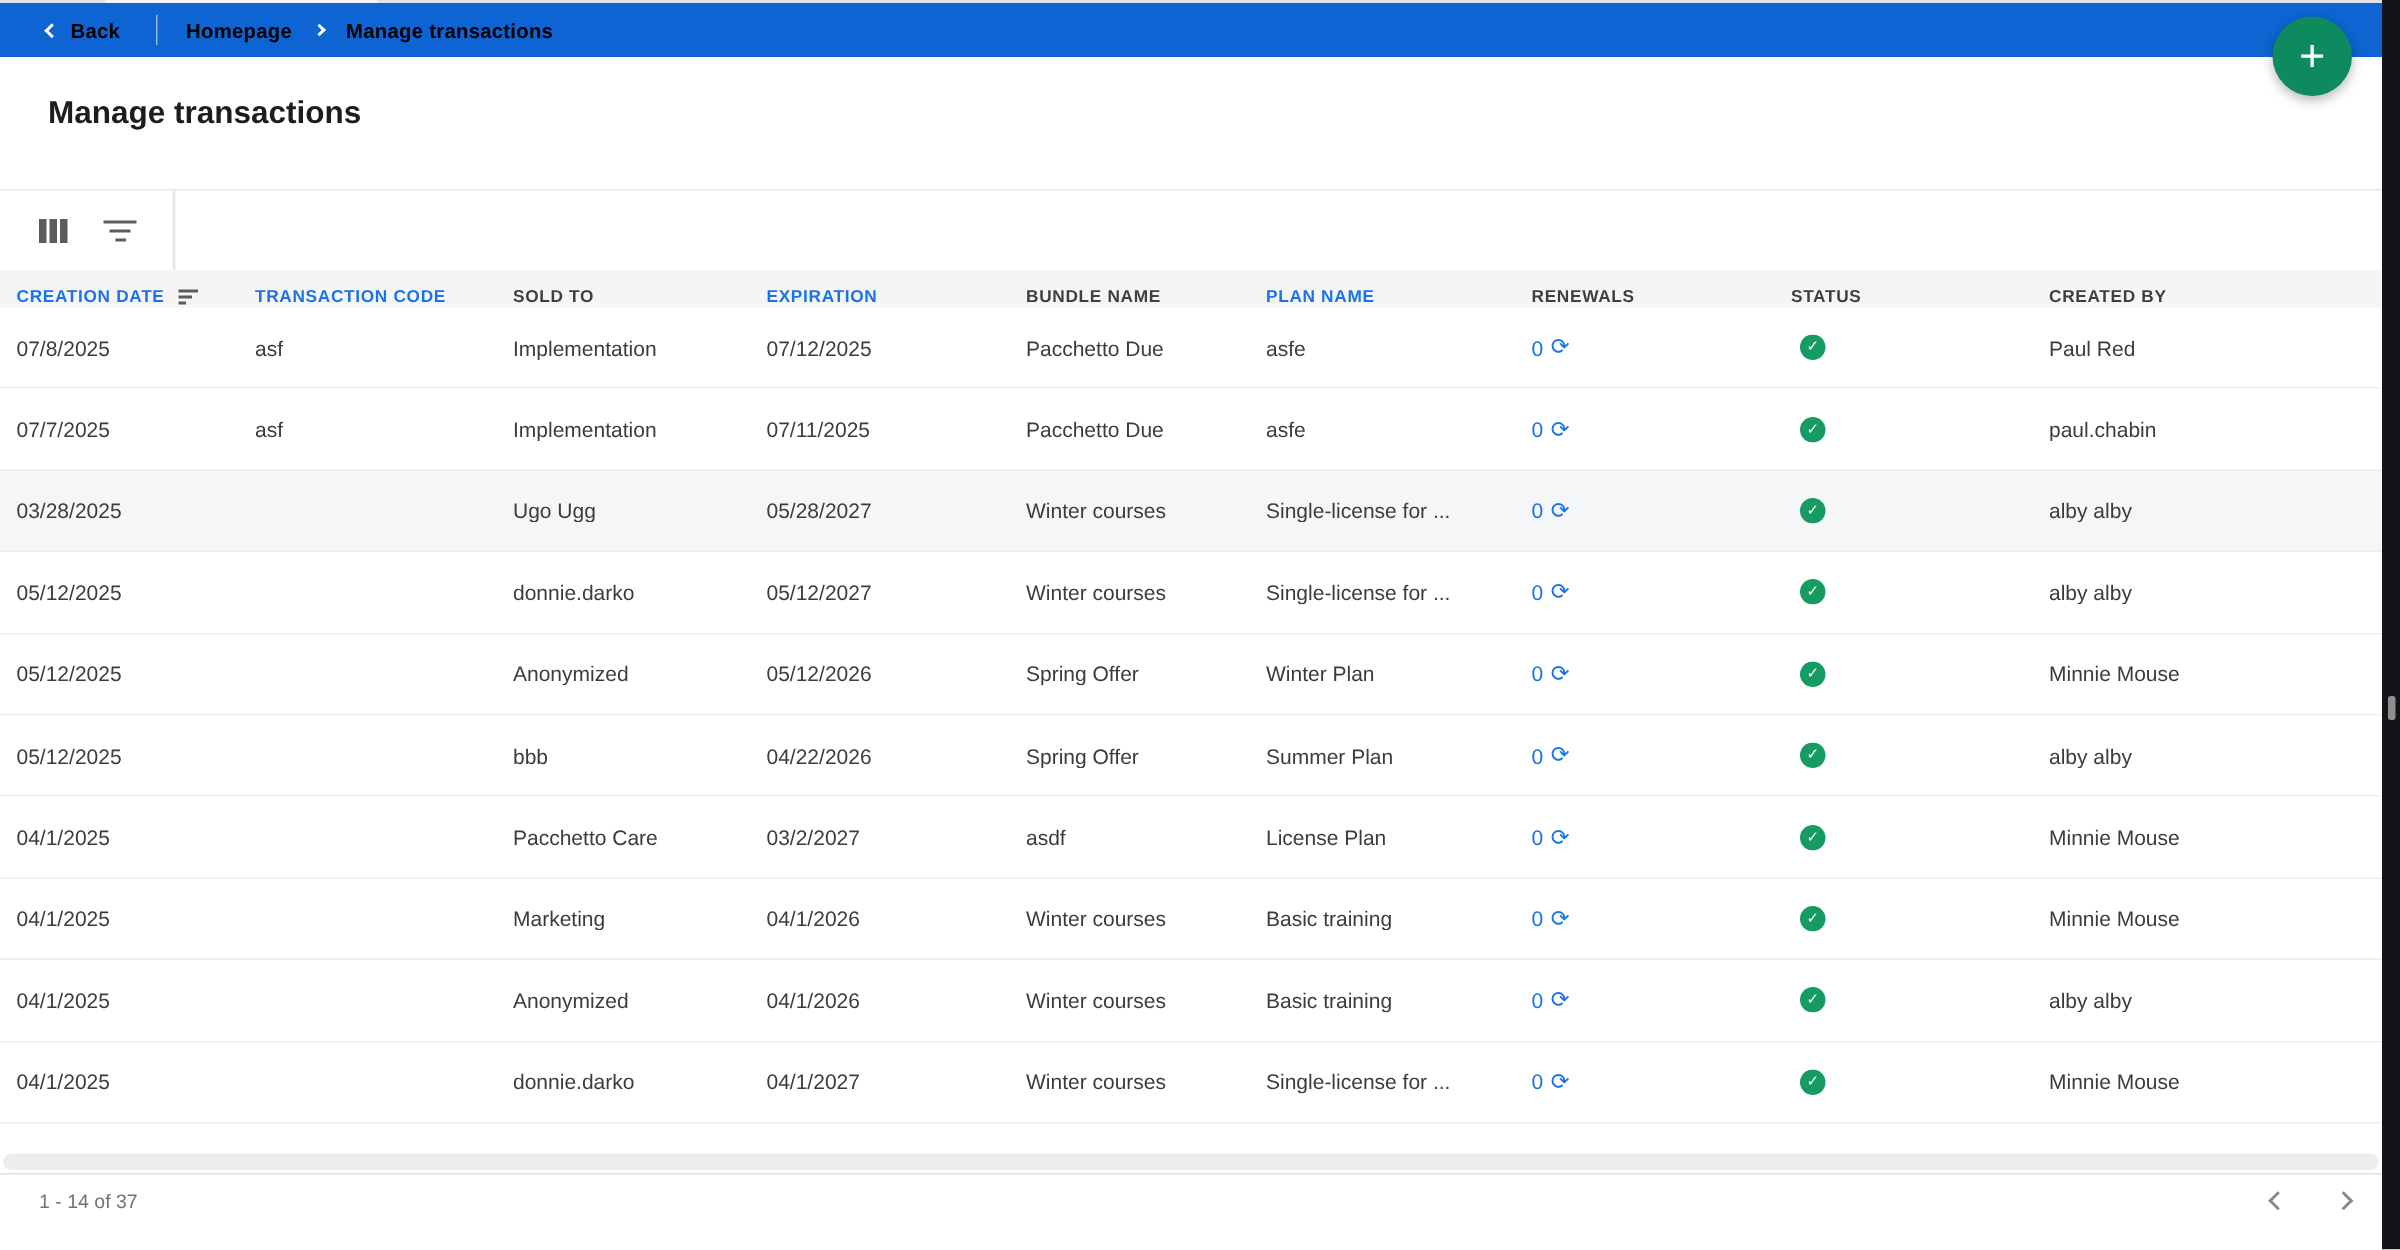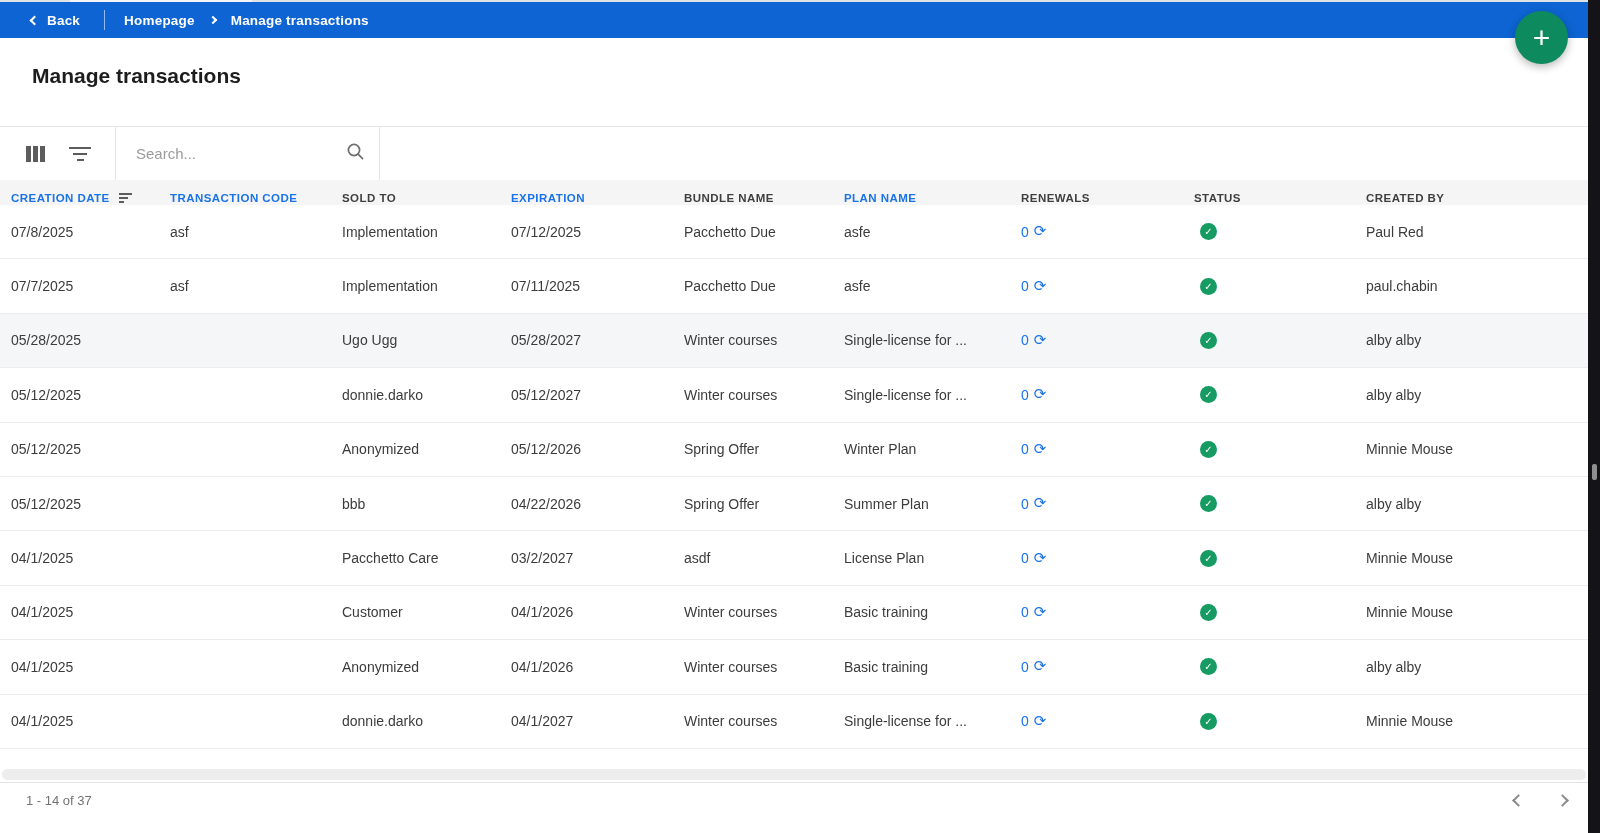--- a/index.html
+++ b/index.html
@@ -5,21 +5,21 @@
   * { margin:0; padding:0; box-sizing:border-box; }
   html,body { width:1600px; height:833px; background:#ffffff; overflow:hidden;
               font-family:"Liberation Sans", sans-serif; position:relative; }
 
   
   .top-sliver { position:absolute; left:0; top:0; width:1588px; height:2px; background:#dfe2e6; }
   .top-sliver .tab { position:absolute; left:70px; top:0; width:182px; height:2px; background:#f3f4f6; }
 
   
   .topbar { position:absolute; left:0; top:2px; width:1588px; height:36px; background:#0d64d2;
-            display:flex; align-items:center; color:#ffffff; }
+            display:flex; align-items:center; color:#000000; }
   .back-btn { display:flex; align-items:center; gap:9px; padding:0 24px 0 31px; cursor:pointer; }
   .chev { display:inline-block; width:7px; height:7px; }
   .chev-left  { border-left:2px solid #fff; border-bottom:2px solid #fff; transform:rotate(45deg); }
   .chev-right-sm { width:6px; height:6px; border-right:2px solid #fff; border-bottom:2px solid #fff; transform:rotate(-45deg); }
   .bar-label { font-size:13.5px; font-weight:700; letter-spacing:.2px; }
   .bar-divider { width:1px; height:20px; background:rgba(255,255,255,.55); }
   .crumbs { display:flex; align-items:center; gap:15px; padding-left:19px; }
   .crumb { cursor:pointer; }
 
   
@@ -120,29 +120,20 @@
         <i></i>
         <i></i>
       </span>
     <span class="filter-icon">
         <i></i>
         <i></i>
         <i></i>
       </span>
   </div>
   <span class="vdiv"></span>
-  <div class="search-wrap">
-    <input class="search-input" type="text" placeholder="Search..." style="">
-    <span class="search-icon">
-      <svg width="19" height="19" viewBox="0 0 19 19">
-        <circle cx="8" cy="8" r="5.6" fill="none" stroke="#6e6e6e" stroke-width="1.7"></circle>
-        <line x1="12.3" y1="12.3" x2="16.6" y2="16.6" stroke="#6e6e6e" stroke-width="1.7" stroke-linecap="round"></line>
-      </svg>
-    </span>
-  </div>
   <span class="vdiv"></span>
 </div>
 
 <div class="thead grid-cols">
   <div class="th blue">
     <span>CREATION DATE</span>
     <span class="sort-icon">
         <i></i>
         <i></i>
         <i></i>
@@ -211,21 +202,21 @@
     </div>
     <div class="td">
       <span class="status-badge">
           <span class="check-glyph">✓</span>
         </span>
     </div>
     <div class="td">paul.chabin</div>
   </div>
 
   <div class="tr grid-cols hl">
-    <div class="td">05/28/2025</div>
+    <div class="td">03/28/2025</div>
     <div class="td"></div>
     <div class="td">Ugo Ugg</div>
     <div class="td">05/28/2027</div>
     <div class="td">Winter courses</div>
     <div class="td">Single-license for ...</div>
     <div class="td">
       <span class="renew-link">
         <span class="renew-val">0</span>
         <span class="renew-icon">⟳</span>
       </span>
@@ -318,21 +309,21 @@
       <span class="status-badge">
           <span class="check-glyph">✓</span>
         </span>
     </div>
     <div class="td">Minnie Mouse</div>
   </div>
 
   <div class="tr grid-cols">
     <div class="td">04/1/2025</div>
     <div class="td"></div>
-    <div class="td">Customer</div>
+    <div class="td">Marketing</div>
     <div class="td">04/1/2026</div>
     <div class="td">Winter courses</div>
     <div class="td">Basic training</div>
     <div class="td">
       <span class="renew-link">
         <span class="renew-val">0</span>
         <span class="renew-icon">⟳</span>
       </span>
     </div>
     <div class="td">

